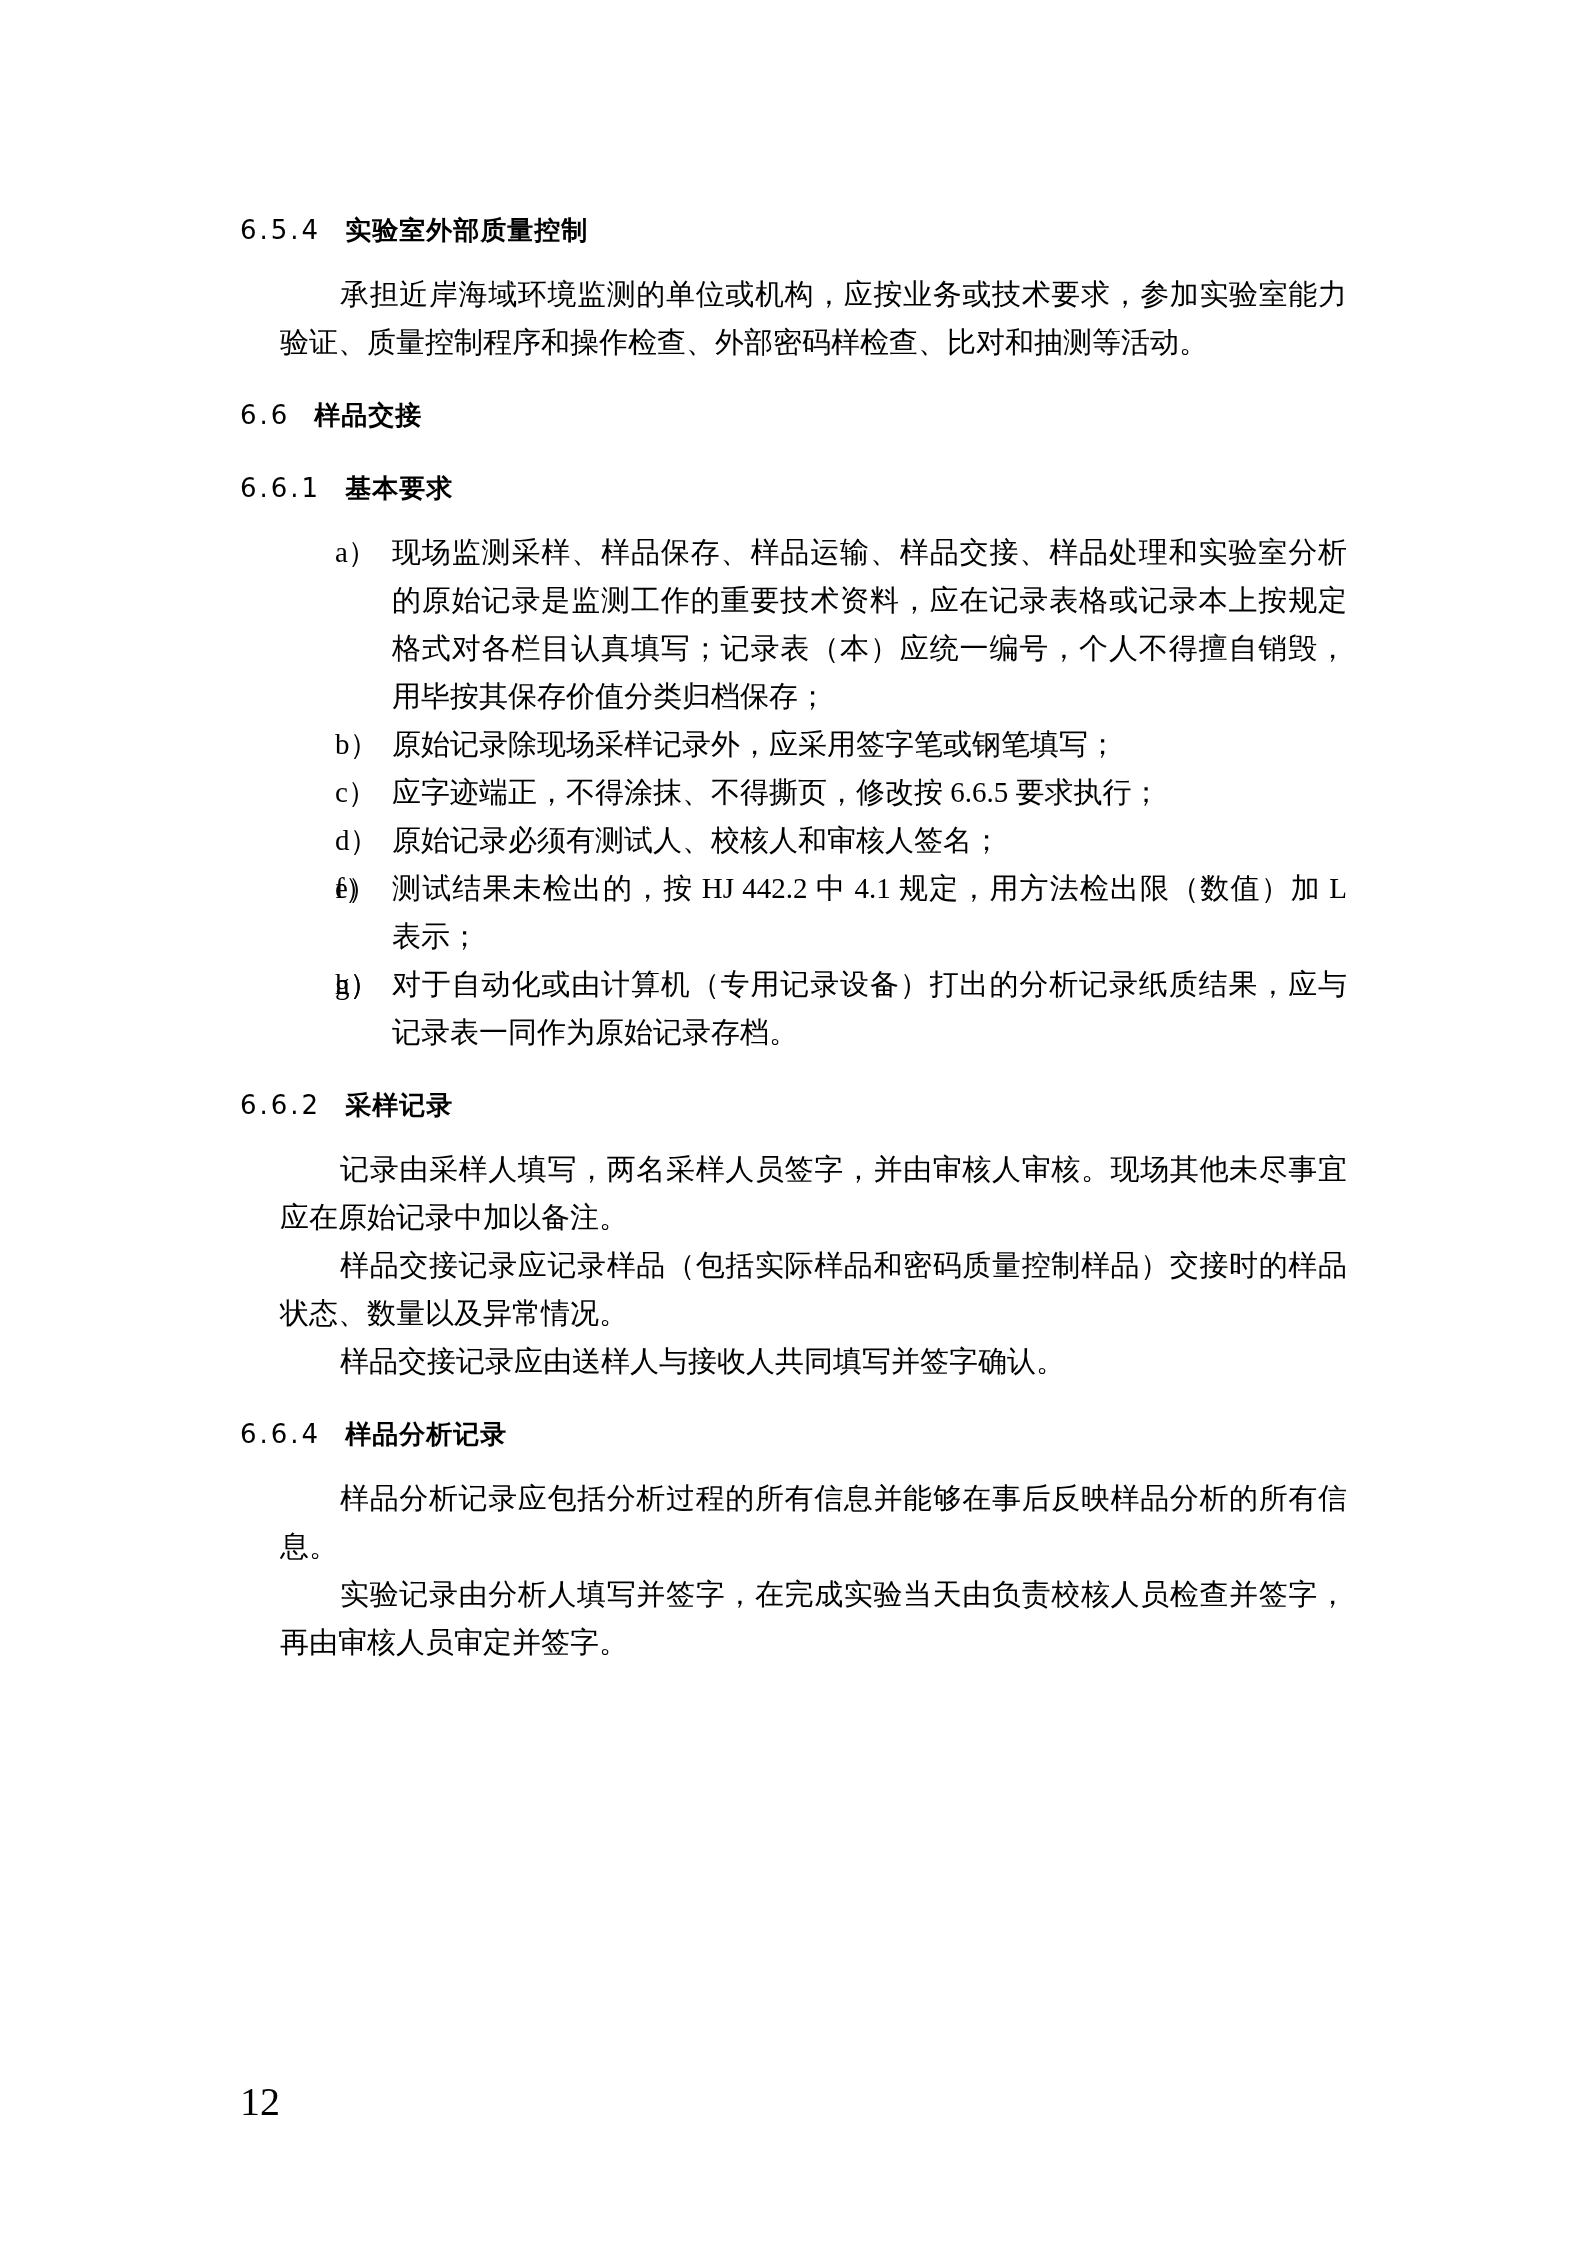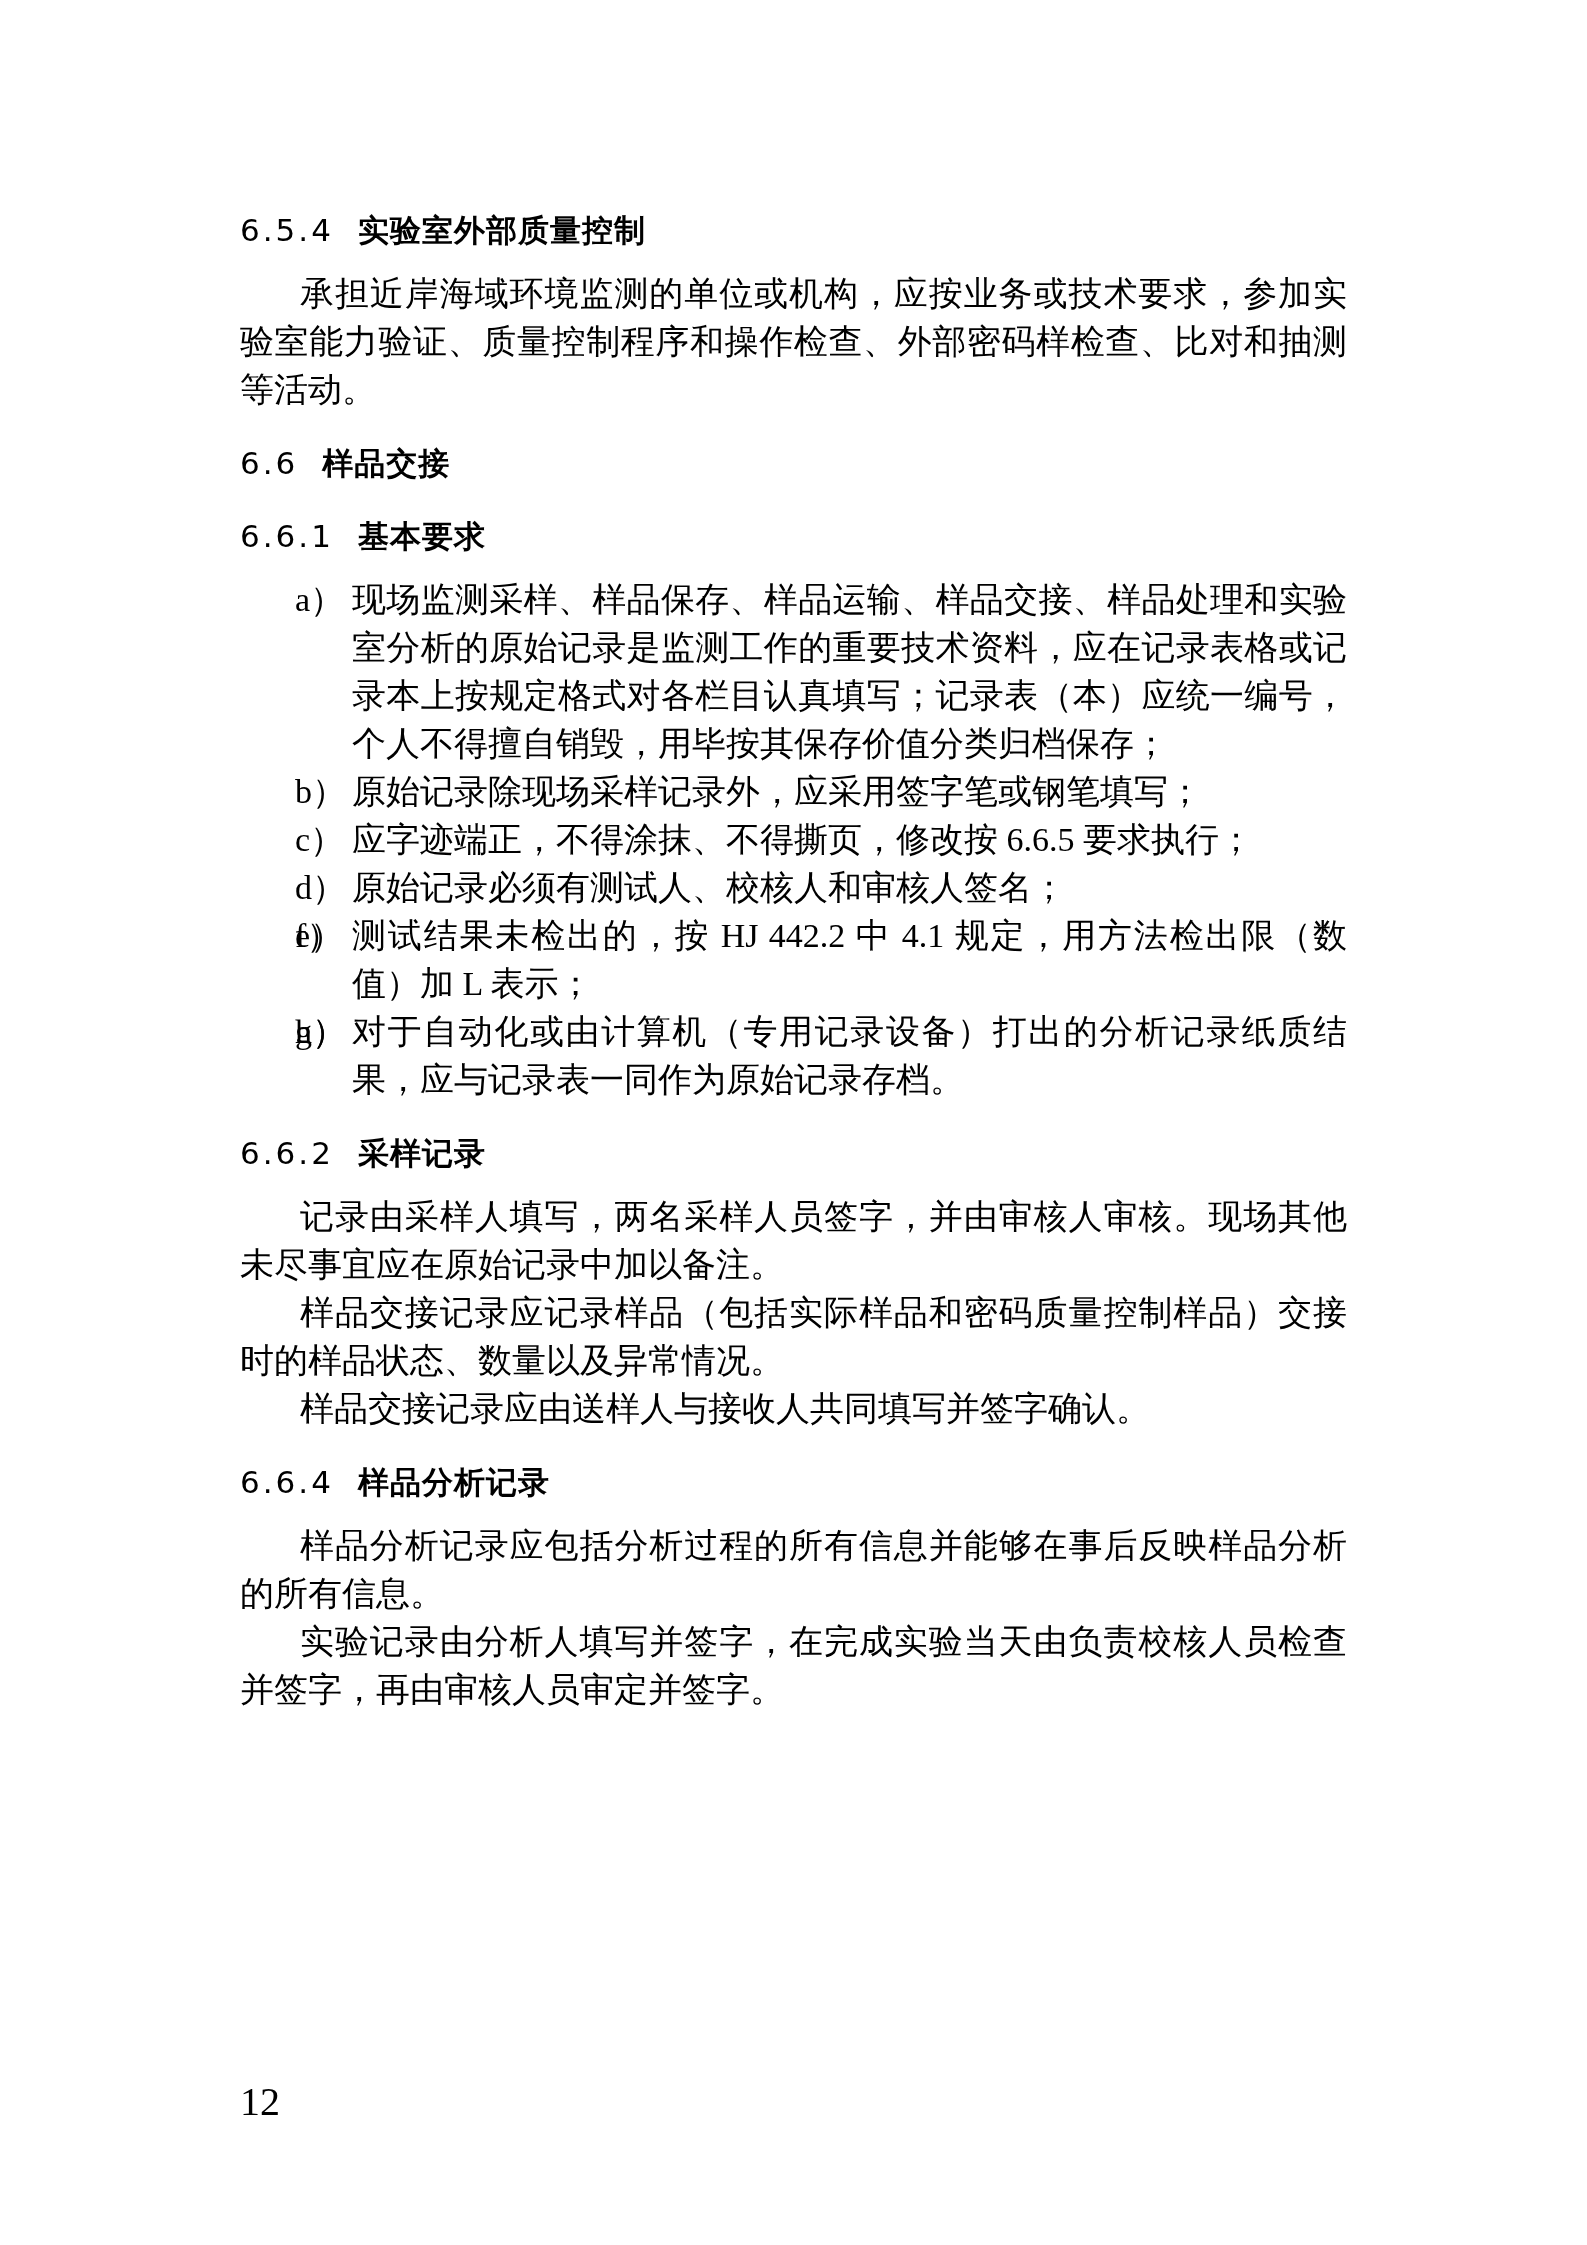--- a/index.html
+++ b/index.html
@@ -13,41 +13,42 @@
     overflow: hidden;
   }
   .content {
     position: absolute;
     left: 240px;
     top: 206px;
     width: 1107px;
   }
   .heading {
     font-family: "DejaVu Sans", "Liberation Sans", sans-serif;
-    font-size: 31px;
+    font-size: 26px;
     line-height: 48px;
     margin-top: 25px;
     margin-bottom: 16px;
     white-space: nowrap;
   }
   .heading.first { margin-top: 0; }
   .h-num {
     font-weight: 400;
     letter-spacing: 3px;
   }
   .h-title {
     font-weight: 700;
     margin-left: 24px;
     letter-spacing: 1px;
   }
   .body-text {
     font-family: "Liberation Serif", "DejaVu Serif", serif;
-    font-size: 34px;
+    font-size: 29px;
     line-height: 48px;
     text-align: justify;
+    margin-left: 40px;
   }
   p.para { text-indent: 60px; }
   ol.item-list { list-style: none; }
   .list-item {
     position: relative;
     padding-left: 112px;
     text-align: justify;
   }
   .li-label {
     position: absolute;

